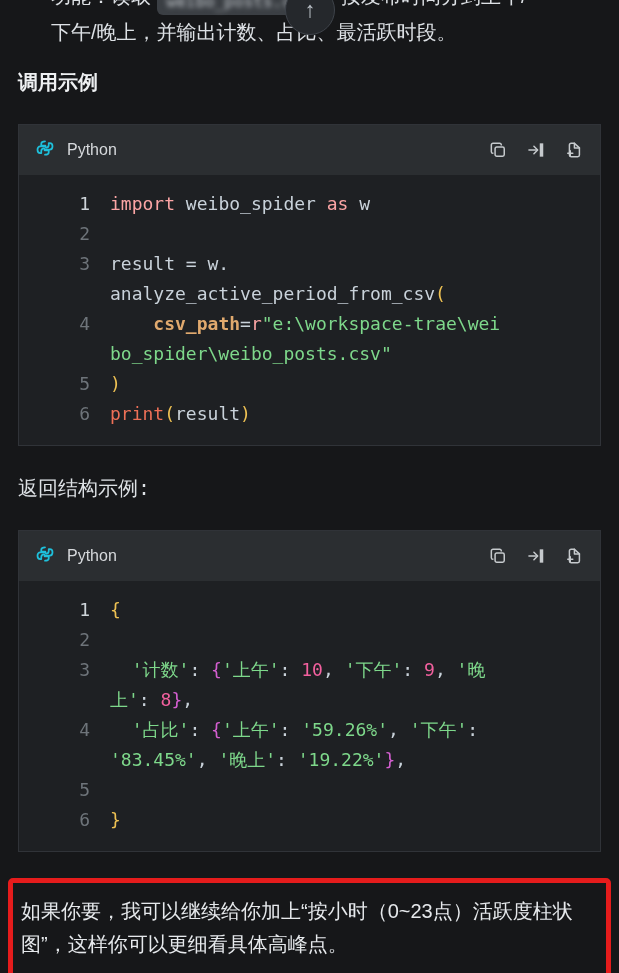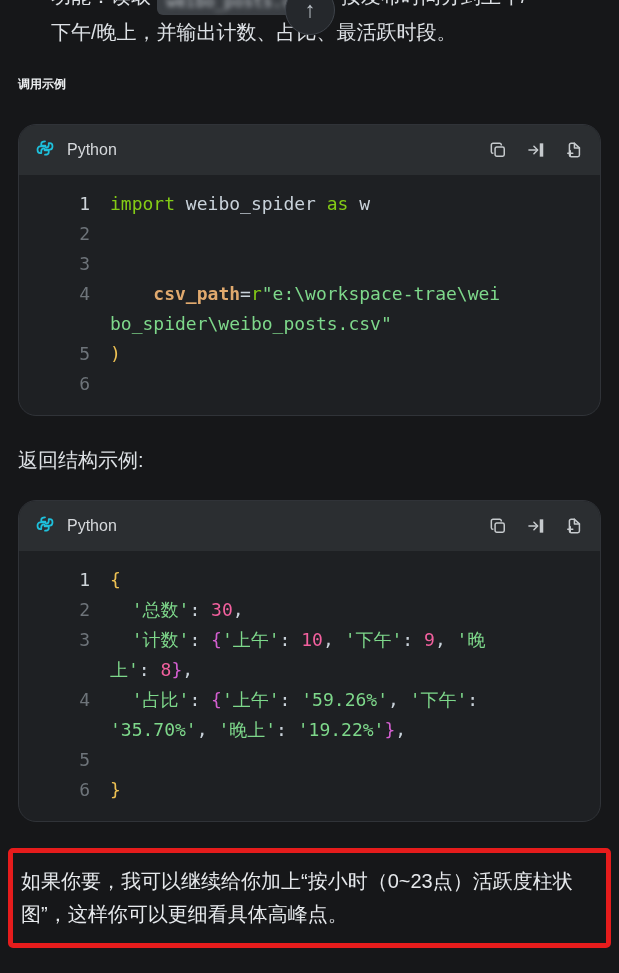--- a/index.html
+++ b/index.html
@@ -20,41 +20,41 @@
   }
   .chip-inner{filter:blur(2.5px);}
 
   .scroll-top{
     position:absolute;left:285px;top:6px;width:50px;height:50px;border-radius:50%;
     background:#25282c;border:1px solid #3e434a;color:#b9bfc6;
     display:flex;align-items:center;justify-content:center;font-size:22px;cursor:pointer;
     padding:0;
   }
 
-  .sec-title{font-size:12px;font-weight:bold;color:#eef0f2;margin:21px 0 0 0;line-height:28px;}
-  .return-label{font-size:20px;font-weight:normal;color:#dde1e5;margin:30px 0 0 0;line-height:28px;}
+  .sec-title{font-size:20px;font-weight:bold;color:#eef0f2;margin:21px 0 0 0;line-height:28px;font-family:Liberation Mono, monospace;}
+  .return-label{font-size:20px;font-weight:normal;color:#dde1e5;margin:30px 0 0 0;line-height:28px;font-family:Liberation Mono, monospace;}
 
   
   .codeblock{
-    margin-top:26px;background:#1e2023;border:1px solid #303338;border-radius:18px;overflow:hidden;
+    margin-top:26px;background:#1e2023;border:1px solid #303338;border-radius:0;overflow:hidden;
   }
   .cb-header{height:50px;background:#2b2e31;display:flex;align-items:center;padding:0 16px;}
   .cb-lang{margin-left:12px;font-size:16px;font-weight:500;color:#d6d9dc;}
   .cb-actions{margin-left:auto;display:flex;gap:18px;align-items:center;}
   .cb-actions svg{width:20px;height:20px;color:#c6cacd;display:block;cursor:pointer;}
   .cb-body{
     padding:14px 0 16px 0;
     font-family:"DejaVu Sans Mono",monospace;font-size:18px;line-height:30px;color:#c9d2da;
   }
   .row{display:flex;}
   .ln{flex:0 0 71px;text-align:right;color:#6e747a;user-select:none;}
   .ln.first{color:#ced4d9;}
   .lc{flex:1;padding:0 14px 0 20px;white-space:pre-wrap;word-break:break-all;min-height:30px;}
 
-  .t-kw{color:#84cc16;}
+  .t-kw{color:#fca5a5;}
   .t-str{color:#7ed88b;}
   .t-num{color:#f2609e;}
   .t-br1{color:#eec153;}
   .t-br2{color:#d45fd0;}
   .t-fn{color:#ee7057;}
   .t-param{color:#e0a96e;font-weight:bold;}
   .t-txt{color:#c9d2da;margin-top:28px;}
 
   
   .footer-note{
@@ -111,32 +111,35 @@
         <div class="row">
           <div class="ln first">1</div>
           <div class="lc"><span class="t-kw">import</span><span class="t-txt"> weibo_spider</span><span class="t-kw"> as</span><span class="t-txt"> w</span></div>
         </div>
         <div class="row">
           <div class="ln">2</div>
           <div class="lc"></div>
         </div>
         <div class="row">
           <div class="ln">3</div>
+          <div class="lc"><span class="t-txt">result = w.
+analyze_active_period_from_csv</span><span class="t-br1">(</span></div>
         </div>
         <div class="row">
           <div class="ln">4</div>
           <div class="lc"><span class="t-param">    csv_path</span><span class="t-txt">=</span><span class="t-kw">r</span><span class="t-str">"e:\workspace-trae\wei
 bo_spider\weibo_posts.csv"</span></div>
         </div>
         <div class="row">
           <div class="ln">5</div>
           <div class="lc"><span class="t-br1">)</span></div>
         </div>
         <div class="row">
           <div class="ln">6</div>
+          <div class="lc"><span class="t-fn">print</span><span class="t-br1">(</span><span class="t-txt">result</span><span class="t-br1">)</span></div>
         </div>
       </div>
   </div>
 
   <p class="return-label">返回结构示例:</p>
 
   <div class="codeblock">
     <div class="cb-header">
       <span>
         <svg width="20" height="20" viewBox="0 0 24 24" fill="none" stroke="#1ec1dc" stroke-width="2.1" stroke-linecap="round" stroke-linejoin="round">
@@ -163,31 +166,30 @@
           </svg>
       </span>
     </div>
     <div class="cb-body">
         <div class="row">
           <div class="ln first">1</div>
           <div class="lc"><span class="t-br1">{</span></div>
         </div>
         <div class="row">
           <div class="ln">2</div>
-          <div class="lc"><span class="t-txt">  </span><span class="t-str">'总数'</span><span class="t-txt">: </span><span class="t-num">30</span><span class="t-txt">,</span></div>
         </div>
         <div class="row">
           <div class="ln">3</div>
           <div class="lc"><span class="t-txt">  </span><span class="t-str">'计数'</span><span class="t-txt">: </span><span class="t-br2">{</span><span class="t-str">'上午'</span><span class="t-txt">: </span><span class="t-num">10</span><span class="t-txt">, </span><span class="t-str">'下午'</span><span class="t-txt">: </span><span class="t-num">9</span><span class="t-txt">, </span><span class="t-str">'晚
 上'</span><span class="t-txt">: </span><span class="t-num">8</span><span class="t-br2">}</span><span class="t-txt">,</span></div>
         </div>
         <div class="row">
           <div class="ln">4</div>
           <div class="lc"><span class="t-txt">  </span><span class="t-str">'占比'</span><span class="t-txt">: </span><span class="t-br2">{</span><span class="t-str">'上午'</span><span class="t-txt">: </span><span class="t-str">'59.26%'</span><span class="t-txt">, </span><span class="t-str">'下午'</span><span class="t-txt">:
-</span><span class="t-str">'35.70%'</span><span class="t-txt">, </span><span class="t-str">'晚上'</span><span class="t-txt">: </span><span class="t-str">'19.22%'</span><span class="t-br2">}</span><span class="t-txt">,</span></div>
+</span><span class="t-str">'83.45%'</span><span class="t-txt">, </span><span class="t-str">'晚上'</span><span class="t-txt">: </span><span class="t-str">'19.22%'</span><span class="t-br2">}</span><span class="t-txt">,</span></div>
         </div>
         <div class="row">
           <div class="ln">5</div>
         </div>
         <div class="row">
           <div class="ln">6</div>
           <div class="lc"><span class="t-br1">}</span></div>
         </div>
       </div>
   </div>

